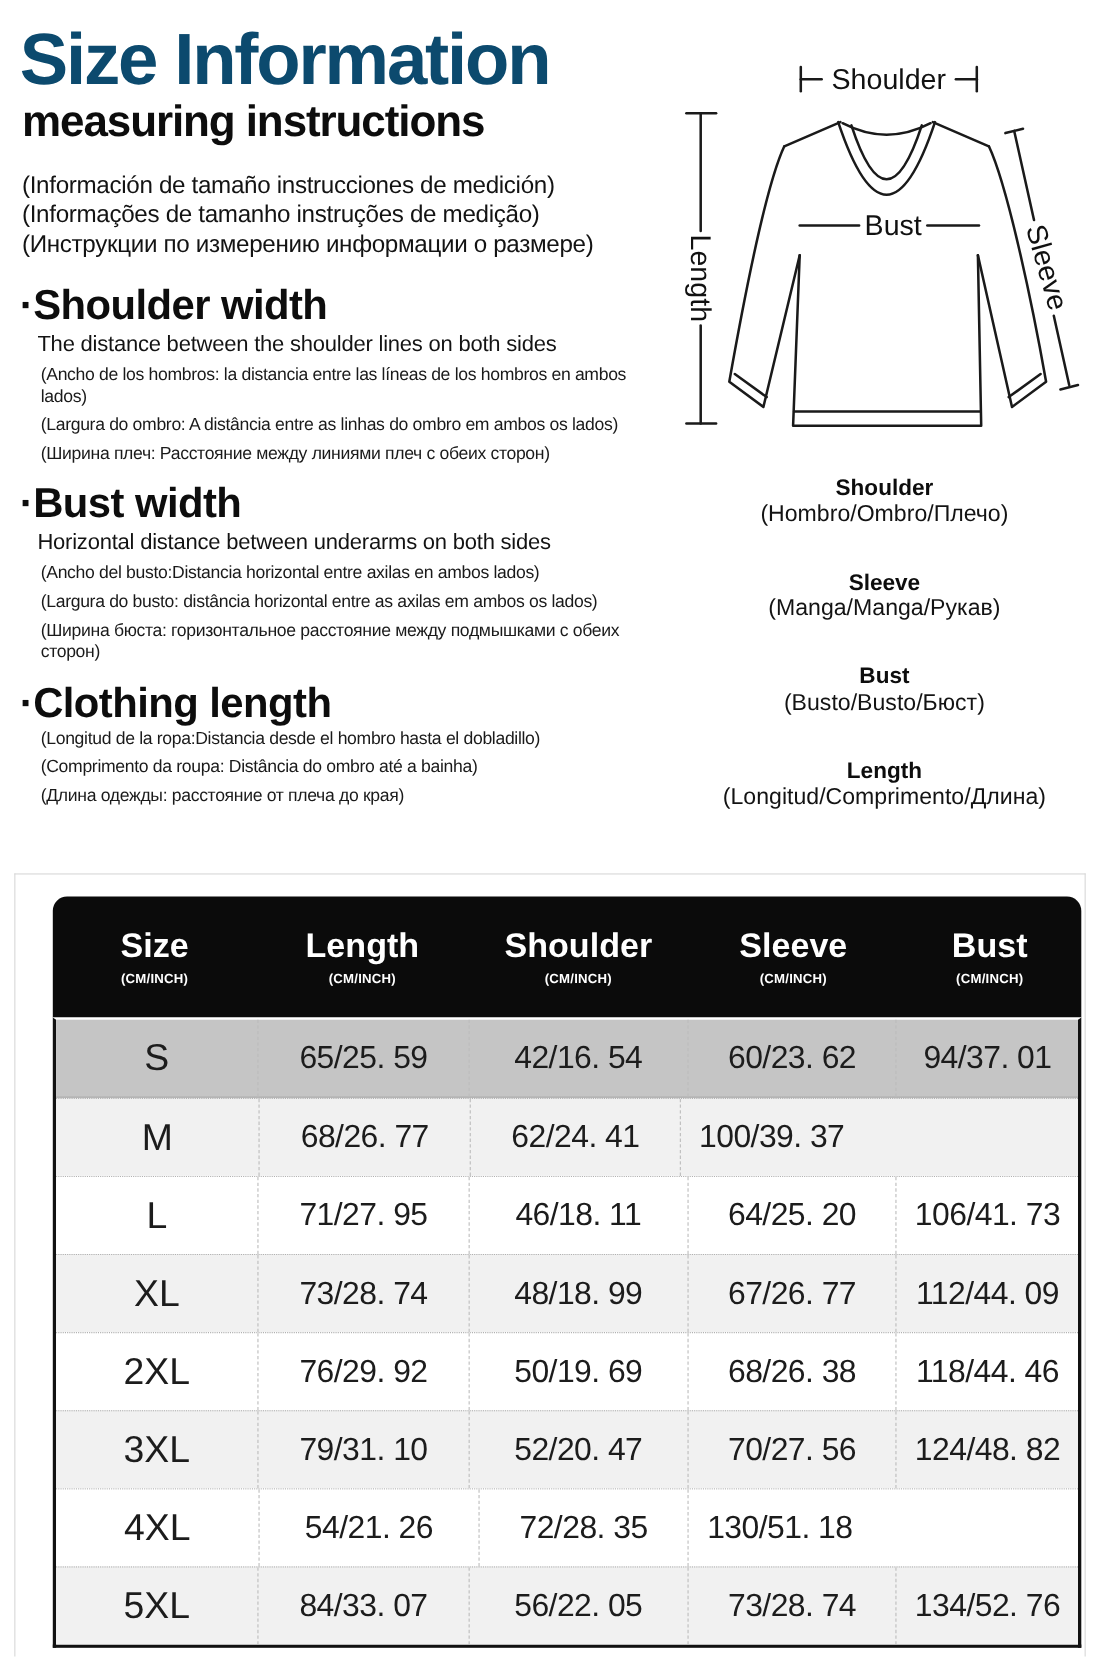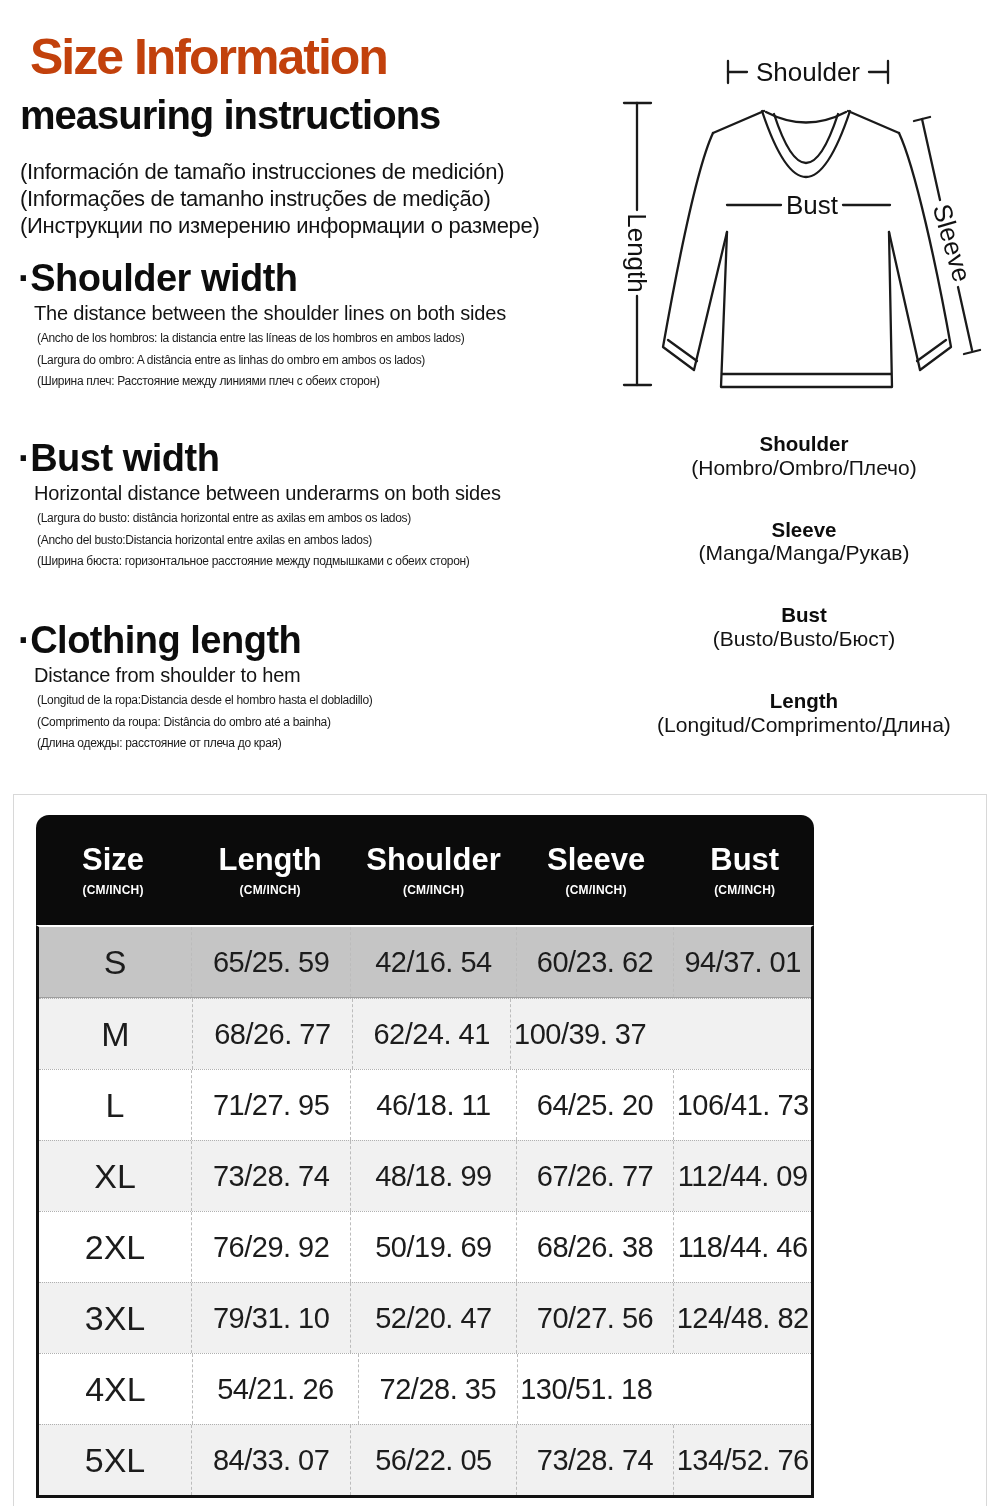--- a/index.html
+++ b/index.html
@@ -3,42 +3,42 @@
 <meta charset="utf-8">
 <style>
   html,body{margin:0;padding:0;}
   body{
     width:1000px;height:1506px;position:relative;background:#fff;
     font-family:"Liberation Sans","DejaVu Sans",sans-serif;color:#111;
     overflow:hidden;-webkit-font-smoothing:antialiased;
   }
   
   .hero{position:absolute;left:18px;top:20px;width:575px;}
-  .hero h1{margin:12px;font-size:50px;line-height:1.02;font-weight:bold;letter-spacing:-2px;color:#c2410c;}
+  .hero h1{margin:0;font-size:66px;line-height:1.02;font-weight:bold;letter-spacing:-2px;color:#0c4a6e;}
   .hero h2{margin:4px 0 24px 2px;font-size:40px;line-height:1.0;font-weight:bold;letter-spacing:-1px;color:#0d0d0d;}
   .hero .trans{margin:0 0 0 2px;font-size:22px;line-height:1.22;letter-spacing:-0.3px;color:#131313;}
   
   .section{position:absolute;left:18px;width:575px;}
   .sec1{top:258px;} .sec2{top:438px;} .sec3{top:620px;}
   .section .head{font-size:38px;font-weight:bold;line-height:1.1;color:#0d0d0d;letter-spacing:-0.5px;}
   .section .desc{font-size:20px;line-height:1.18;margin:2px 0 6px 16px;letter-spacing:-0.2px;color:#131313;}
   .section .notes{margin-left:19px;width:556px;}
-  .section .notes p{margin:0 0 7px 0;font-size:12px;line-height:1.2;letter-spacing:-0.3px;color:#1a1a1a;}
+  .section .notes p{margin:0 0 7px 0;font-size:16px;line-height:1.2;letter-spacing:-0.3px;color:#1a1a1a;}
   
   .diagram-svg{position:absolute;left:600px;top:30px;width:400px;height:400px;}
   .diagram-svg path,.diagram-svg line{fill:none;stroke:#1a1a1a;stroke-width:2.3;stroke-linecap:round;stroke-linejoin:round;}
   .diagram-svg text{fill:#111;font-family:"Liberation Sans","DejaVu Sans",sans-serif;font-size:26px;}
   .glossary{position:absolute;left:618px;top:432px;width:372px;text-align:center;}
   .glossary .entry{margin-bottom:38px;}
   .glossary .term{font-size:20.5px;font-weight:bold;line-height:1.15;color:#0d0d0d;}
   .glossary .tr{font-size:21px;line-height:1.15;color:#131313;}
   
   .table-panel{position:absolute;left:13px;top:794px;width:972px;height:712px;
     border:1px solid #d8d8d8;border-bottom:none;background:#fff;}
-  .size-table{position:absolute;left:22px;top:20px;width:778px;}
+  .size-table{position:absolute;left:34px;top:20px;width:935px;}
   .st-header{display:flex;background:#0b0b0b;border-radius:13px 13px 0 0;height:110px;align-items:center;}
   .st-header .hcell{display:flex;flex-direction:column;align-items:center;justify-content:center;color:#fff;}
   .st-header .hlabel{font-size:31px;font-weight:bold;line-height:1;}
   .st-header .hunit{font-size:12px;font-weight:bold;line-height:1;margin-top:9px;letter-spacing:0.2px;}
   .st-body{border-left:3px solid #111;border-right:3px solid #111;border-bottom:3px solid #111;border-top:2px solid #fff;}
   .st-row{display:flex;height:70px;align-items:center;}
   .st-row + .st-row{border-top:1px dotted #b0b0b0;}
   .st-row:nth-child(1){background:#c5c5c5;border-bottom:1px solid #9e9e9e;}
   .st-row:nth-child(even){background:#f1f1f1;}
   .st-row:nth-child(odd):not(:nth-child(1)){background:#ffffff;}
@@ -68,29 +68,28 @@
     <p>(Ancho de los hombros: la distancia entre las líneas de los hombros en ambos lados)</p>
     <p>(Largura do ombro: A distância entre as linhas do ombro em ambos os lados)</p>
     <p>(Ширина плеч: Расстояние между линиями плеч с обеих сторон)</p>
   </div>
 </div>
 
 <div class="section sec2">
   <div class="head"><span>·</span><span>Bust width</span></div>
   <div class="desc">Horizontal distance between underarms on both sides</div>
   <div class="notes">
+    <p>(Ancho del busto:Distancia horizontal entre axilas en ambos lados)</p>
     <p>(Largura do busto: distância horizontal entre as axilas em ambos os lados)</p>
-    <p>(Ancho del busto:Distancia horizontal entre axilas en ambos lados)</p>
     <p>(Ширина бюста: горизонтальное расстояние между подмышками с обеих сторон)</p>
   </div>
 </div>
 
 <div class="section sec3">
   <div class="head"><span>·</span><span>Clothing length</span></div>
-  <div class="desc">Distance from shoulder to hem</div>
   <div class="notes">
     <p>(Longitud de la ropa:Distancia desde el hombro hasta el dobladillo)</p>
     <p>(Comprimento da roupa: Distância do ombro até a bainha)</p>
     <p>(Длина одежды: расстояние от плеча до края)</p>
   </div>
 </div>
 
 <svg class="diagram-svg" viewBox="600 30 400 400">
 
   <g>

